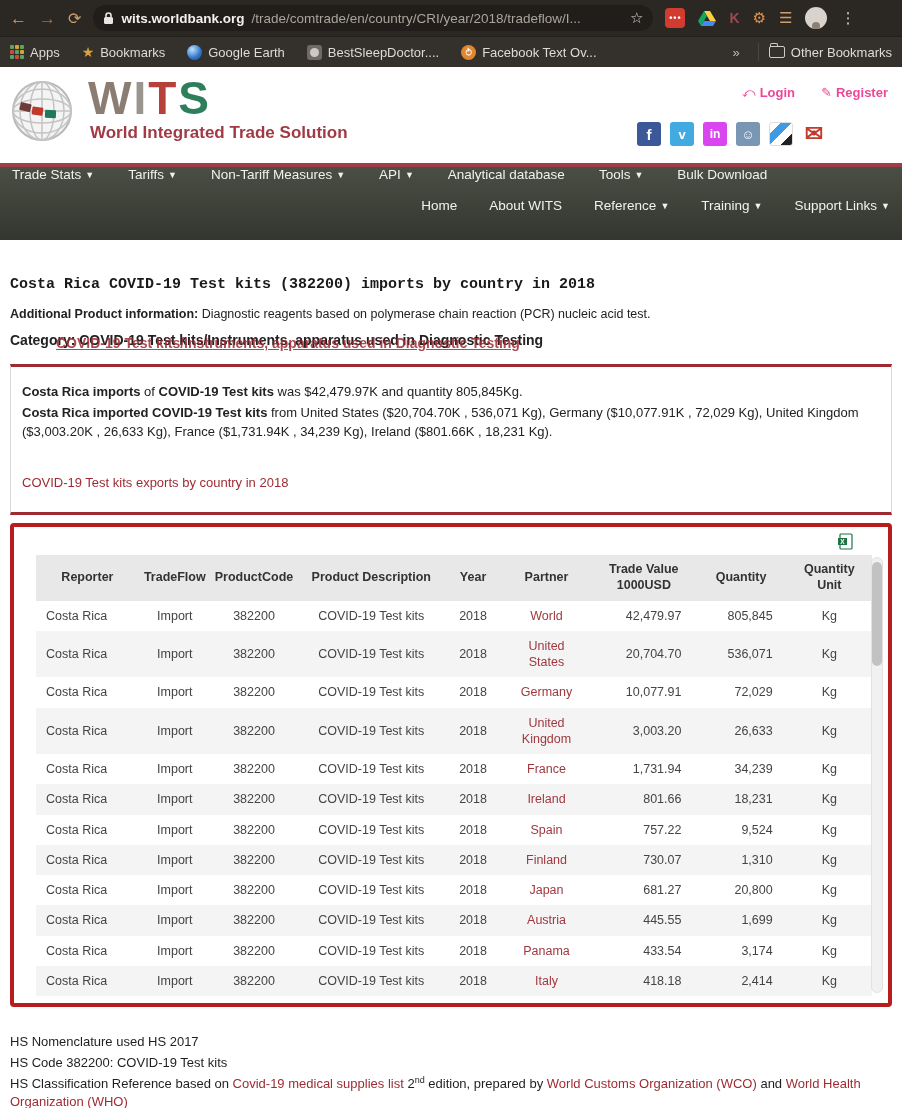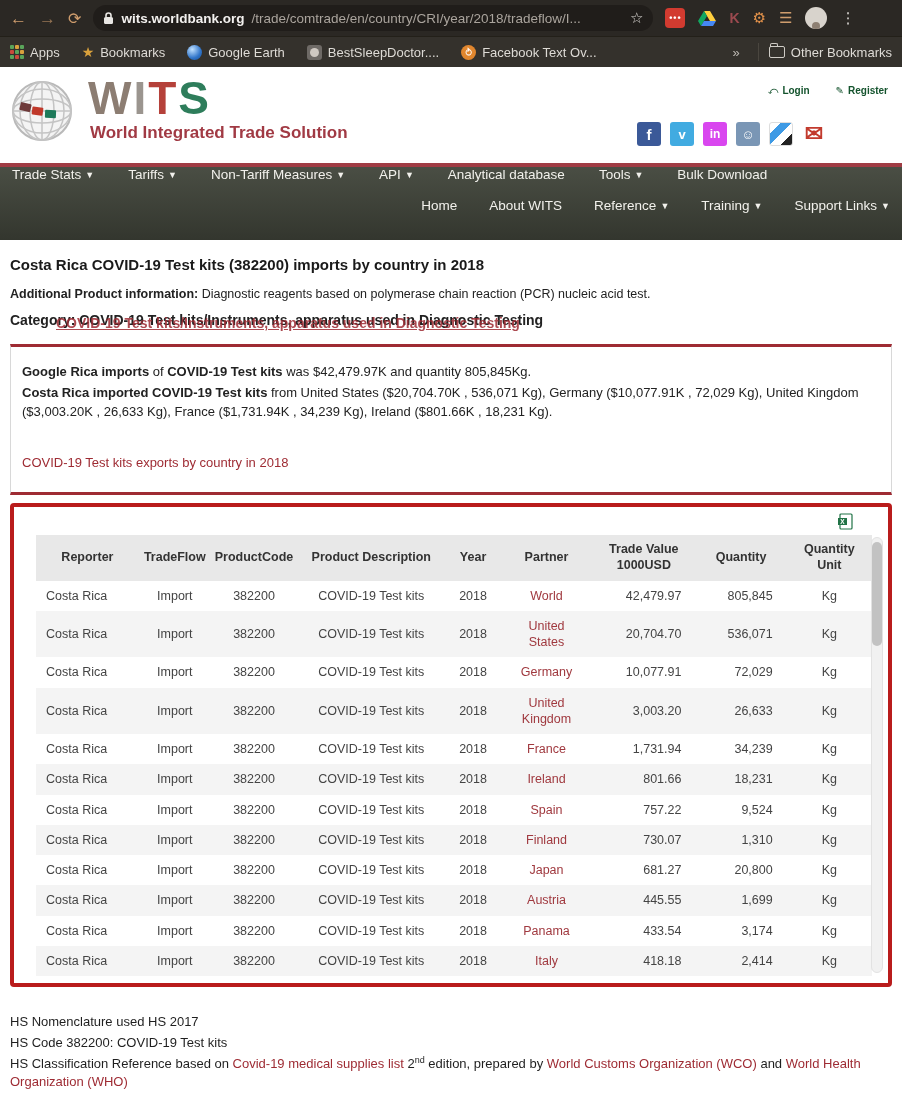--- a/index.html
+++ b/index.html
@@ -39,21 +39,21 @@
   .folder { width:16px; height:12px; border:1.5px solid #cfccc6; border-radius:2px; position:relative; }
   .folder::before { content:""; position:absolute; top:-4px; left:0; width:6px; height:3px; border:1.5px solid #cfccc6; border-bottom:none; border-radius:2px 2px 0 0; }
 
   
   .site-header { height:96px; background:#fff; position:relative; padding:8px 10px 0; }
   .brand { display:flex; align-items:flex-start; }
   .globe { width:64px; height:64px; margin-top:4px; }
   .wits-word { font-size:46px; font-weight:bold; letter-spacing:2px; line-height:1; margin-left:14px; font-family:"Liberation Sans",sans-serif; }
   .wits-word .w { color:#8c7d72; } .wits-word .i { color:#9b958f; } .wits-word .t { color:#b5413a; } .wits-word .s { color:#2e7d5b; }
   .brand-sub { font-size:17px; font-weight:bold; color:#a13a44; margin:2px 0 0 16px; }
-  .auth { position:absolute; top:18px; right:14px; display:flex; gap:26px; font-size:10px; color:#14532d; font-weight:bold; }
+  .auth { position:absolute; top:18px; right:14px; display:flex; gap:26px; font-size:13px; color:#ec4899; font-weight:bold; }
   .auth span.icn { margin-right:4px; font-weight:normal; }
   .social { position:absolute; top:55px; right:76px; display:flex; gap:9px; }
   .soc { width:24px; height:24px; border-radius:3px; color:#fff; display:flex; align-items:center; justify-content:center; font-weight:bold; font-size:15px; }
   .soc.fb { background:#3b5998; }
   .soc.tw { background:#41abe1; font-size:13px; }
   .soc.li { background:#d946ef; font-size:12px; }
   .soc.rd { background:#7a96b5; font-size:13px; }
   .soc.dl { background:linear-gradient(135deg,#fff 0 25%,#3e9ae5 25% 50%,#fff 50% 75%,#222 75% 100%); border:1px solid #ddd; }
   .soc.em { background:#fff; color:#c23b2e; font-size:22px; }
 
@@ -61,21 +61,21 @@
 
   
   .mainnav { height:73px; background:linear-gradient(#4a4e44,#33362e); color:#f2f1ec; font-size:13.5px; padding:0 12px; }
   .nav-row1 { display:flex; gap:34px; padding-top:0; }
   .nav-row2 { display:flex; justify-content:flex-end; gap:32px; padding-top:16px; }
   .nav-item { white-space:nowrap; }
   .caret { font-size:9px; margin-left:4px; vertical-align:1px; }
 
   
   .content { padding:0 10px; color:#333; }
-  .page-title { margin-top:16px; font-size:15px; font-weight:bold; color:#1a1a1a; }
+  .page-title { margin-top:36px; font-size:15px; font-weight:bold; color:#1a1a1a;font-family:Liberation Mono, monospace; }
   .addl { margin-top:14px; font-size:12.5px; color:#222; }
   .addl b { font-weight:bold; }
   .cat-glitch { position:relative; margin-top:11px; height:17px; font-size:14px; }
   .cat-black { font-weight:bold; color:#222; position:absolute; left:0; top:0; }
   .cat-red { position:absolute; left:46px; top:3px; color:#9e2b33; text-decoration:underline; font-weight:bold; opacity:.85; }
 
   .summary-box { margin-top:15px; border:1px solid #d8d8d8; border-top:3px solid #9e2b33; border-bottom:3px solid #9e2b33; padding:16px 11px 20px; font-size:13px; line-height:1.45; color:#222; }
   .summary-box p { margin-bottom:2px; }
   .exports-link { display:inline-block; margin-top:30px; color:#9e2b33; font-size:13px; }
 
@@ -232,21 +232,21 @@
   <div class="page-title">Costa Rica COVID-19 Test kits (382200) imports by country in 2018</div>
   <div class="addl">
     <b>Additional Product information:</b><span> Diagnostic reagents based on polymerase chain reaction (PCR) nucleic acid test.</span>
   </div>
   <div class="cat-glitch">
     <span class="cat-black">Category: COVID-19 Test kits/Instruments, apparatus used in Diagnostic Testing</span>
     <span class="cat-red">COVID-19 Test kits/Instruments, apparatus used in Diagnostic Testing</span>
   </div>
 
   <div class="summary-box">
-    <p><b>Google Rica imports</b><span> of </span><b>COVID-19 Test kits</b><span> was $42,479.97K and quantity 805,845Kg.</span></p>
+    <p><b>Costa Rica imports</b><span> of </span><b>COVID-19 Test kits</b><span> was $42,479.97K and quantity 805,845Kg.</span></p>
     <p><b>Costa Rica imported COVID-19 Test kits</b><span> from United States ($20,704.70K , 536,071 Kg), Germany ($10,077.91K , 72,029 Kg), United Kingdom ($3,003.20K , 26,633 Kg), France ($1,731.94K , 34,239 Kg), Ireland ($801.66K , 18,231 Kg).</span></p>
     <a class="exports-link">COVID-19 Test kits exports by country in 2018</a>
   </div>
 
   <div class="table-card">
     <div class="excel-row">
       <svg class="excel-icon" viewBox="0 0 17 17">
         <rect x="3" y="1" width="12" height="15" rx="1" fill="#fff" stroke="#217346" stroke-width="1.2"></rect>
         <rect x="1" y="5" width="9" height="7" fill="#217346"></rect>
         <text x="5.5" y="10.8" font-size="6.5" fill="#fff" text-anchor="middle" font-weight="bold">X</text>

